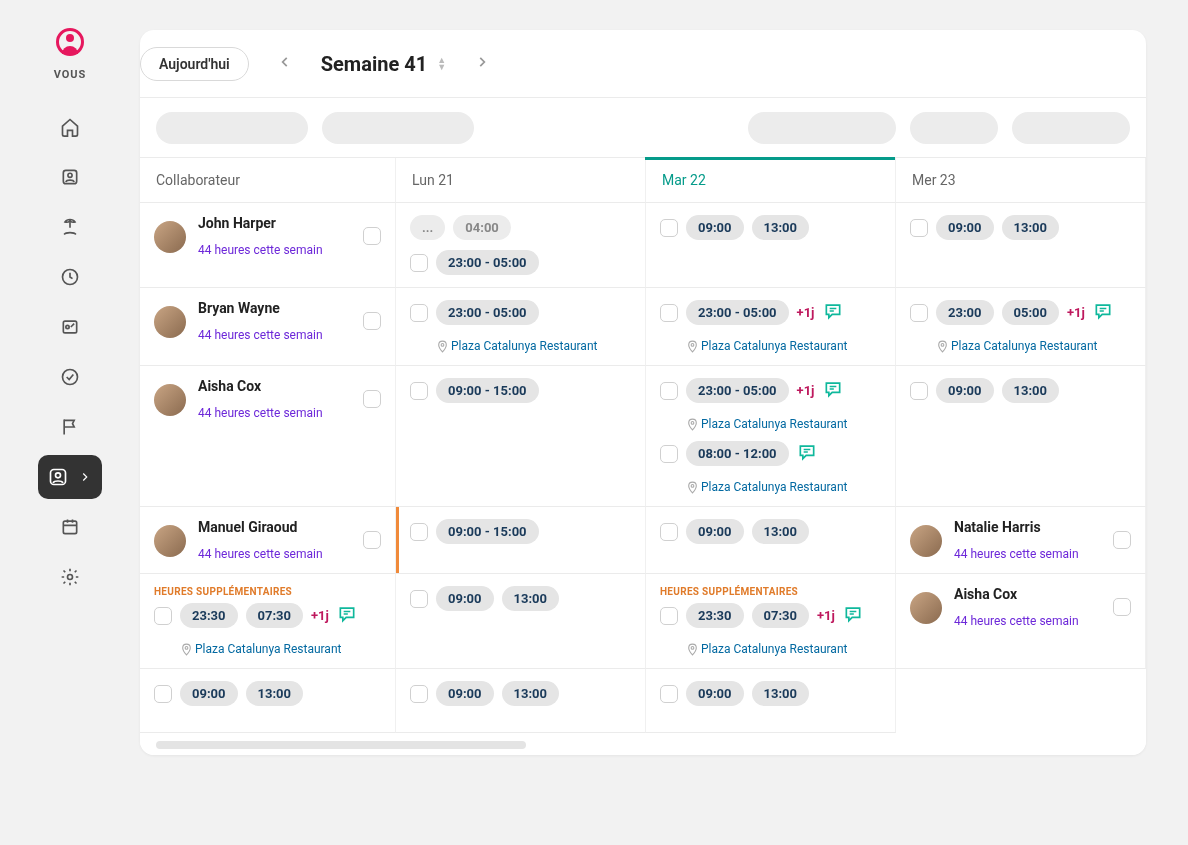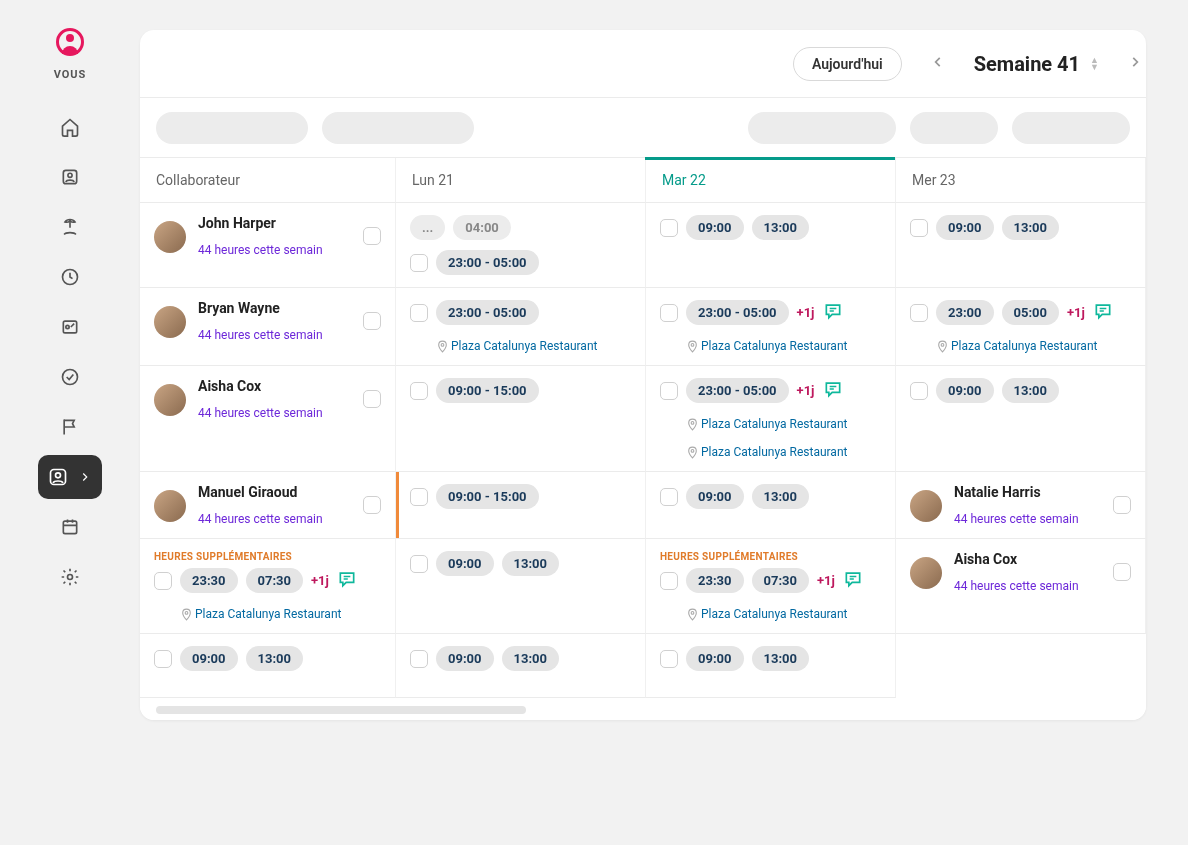--- a/index.html
+++ b/index.html
@@ -8,21 +8,21 @@
 .sidebar{width:140px;padding:28px 0 0;display:flex;flex-direction:column;align-items:center;gap:6px}
 .sidebar .avatar{width:28px;height:28px;border:3px solid #e6185e;border-radius:50%;position:relative;margin-bottom:6px}
 .sidebar .avatar::before{content:"";position:absolute;width:8px;height:8px;background:#e6185e;border-radius:50%;top:3px;left:50%;transform:translateX(-50%)}
 .sidebar .avatar::after{content:"";position:absolute;width:16px;height:8px;background:#e6185e;border-radius:8px 8px 0 0;bottom:-1px;left:50%;transform:translateX(-50%)}
 .sidebar .label{font-size:11px;font-weight:700;color:#555;letter-spacing:1px;margin-bottom:18px}
 .nav-item{width:44px;height:44px;display:flex;align-items:center;justify-content:center;border-radius:10px;color:#555;cursor:pointer}
 .nav-item.active{background:#333;color:#fff;width:64px;justify-content:space-between;padding:0 10px}
 .nav-item svg{width:20px;height:20px;stroke:currentColor;fill:none;stroke-width:2}
 .main{flex:1;padding:0 42px 0 0}
 .panel{background:#fff;border-radius:14px;box-shadow:0 1px 3px rgba(0,0,0,.06);overflow:hidden;margin-top:30px}
-.topbar{display:flex;align-items:center;justify-content:flex-end;gap:25px;height:68px;border-bottom:1px solid #ebebeb}
+.topbar{display:flex;align-items:center;justify-content:flex-start;gap:25px;height:68px;border-bottom:1px solid #ebebeb}
 .btn-today{border:1px solid #d9d9d9;border-radius:999px;background:#fff;padding:8px 18px;font-size:14px;font-weight:600;color:#333;cursor:pointer}
 .nav-arrow{color:#999;cursor:pointer;padding:4px}
 .week-title{font-size:20px;font-weight:700;color:#222;display:flex;align-items:center;gap:10px}
 .updown{display:flex;flex-direction:column;color:#bbb;font-size:9px;line-height:7px}
 .filterbar{display:flex;align-items:center;gap:14px;height:60px;padding:0 16px;border-bottom:1px solid #ebebeb}
 .skeleton{background:#ececec;border-radius:999px;height:32px}
 .skeleton.s1{width:152px}.skeleton.s2{width:152px}.skeleton.s3{width:148px;margin-left:auto}.skeleton.s4{width:88px}.skeleton.s5{width:118px}
 .grid{display:grid;grid-template-columns:256px repeat(3,1fr)}
 .hdr{padding:14px 16px;font-size:14px;font-weight:400;color:#666;border-bottom:1px solid #ebebeb;border-right:1px solid #f0f0f0;background:#fff}
 .hdr.current{color:#059b8a;position:relative}
@@ -293,20 +293,28 @@
                     <path d="M8 9h8M8 12h5"></path>
                   </svg></span>
               </div>
               <div class="loc-row">
                 <svg viewBox="0 0 24 24">
                   <path d="M12 2C8 2 5 5 5 9c0 5 7 13 7 13s7-8 7-13c0-4-3-7-7-7z"></path>
                   <circle cx="12" cy="9" r="2.5"></circle>
                 </svg>
                 <span>Plaza Catalunya Restaurant</span>
               </div>
+              <div class="entry-row">
+                <div class="chk"></div>
+                <span class="pill">08:00 - 12:00</span>
+                <span class="comment-ico"><svg viewBox="0 0 24 24">
+                    <path d="M4 5h16v11H11l-4 4v-4H4z"></path>
+                    <path d="M8 9h8M8 12h5"></path>
+                  </svg></span>
+              </div>
               <div class="loc-row">
                 <svg viewBox="0 0 24 24">
                   <path d="M12 2C8 2 5 5 5 9c0 5 7 13 7 13s7-8 7-13c0-4-3-7-7-7z"></path>
                   <circle cx="12" cy="9" r="2.5"></circle>
                 </svg>
                 <span>Plaza Catalunya Restaurant</span>
               </div>
             </div>
           </div>
           <div class="row-cell">

